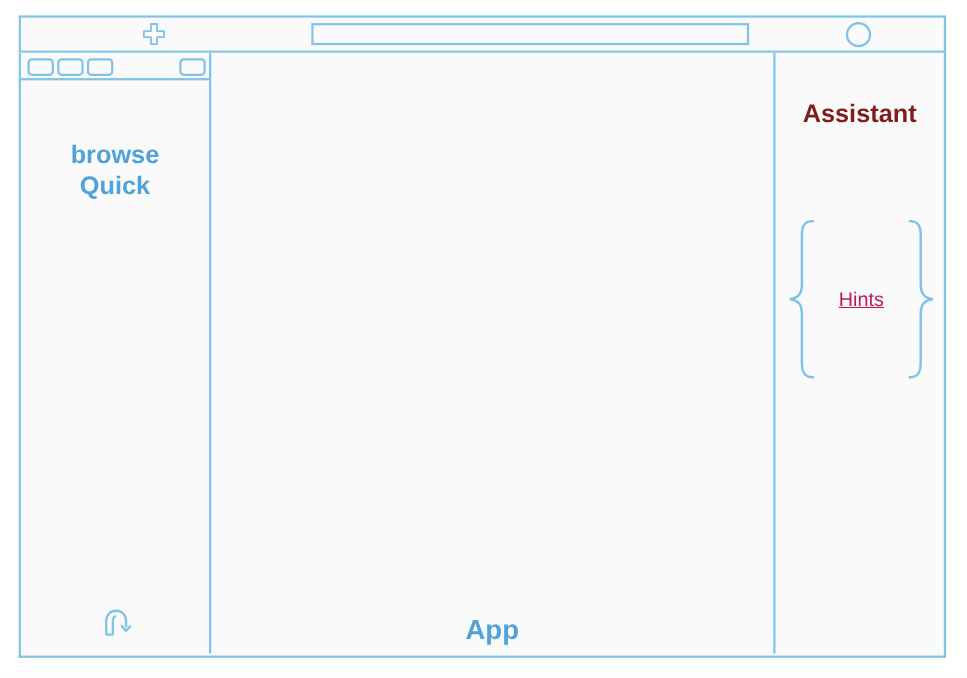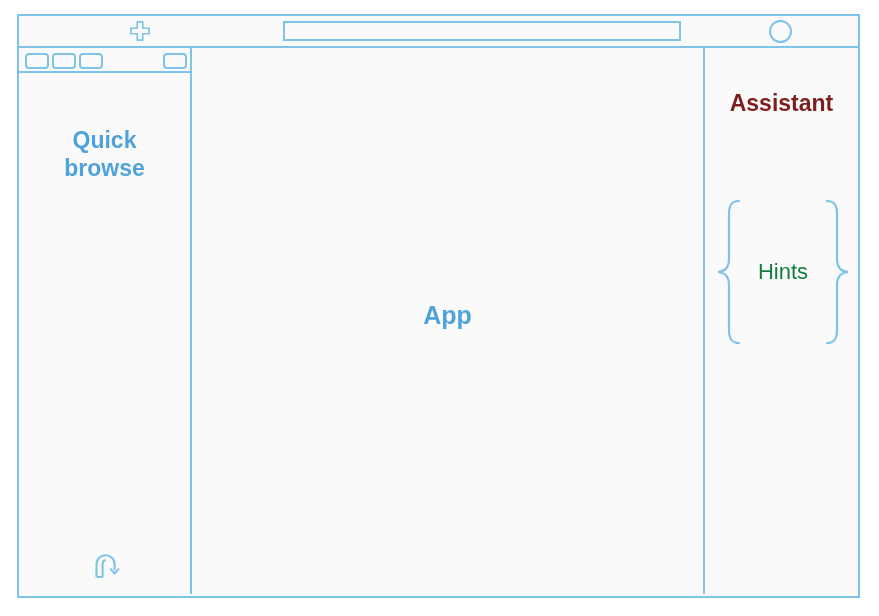--- a/index.html
+++ b/index.html
@@ -168,21 +168,21 @@
   
   .app-panel {
     position: absolute;
     left: 173px;
     top: 0;
     width: 513px;
     height: 546px;
     box-sizing: border-box;
     border-right: 2px solid #7FC3E8;
     display: flex;
-    align-items: center;
+    align-items: flex-end;
     justify-content: center;
   }
 
   .app-label {
     font-size: 25px;
     font-weight: bold;
     color: #4FA3D8;
     position: relative;
     top: -6px;
   }
@@ -227,23 +227,24 @@
 
   .hints-label {
     position: absolute;
     left: 0;
     top: 0;
     width: 140px;
     height: 148px;
     display: flex;
     align-items: center;
     justify-content: center;
-    font-size: 22px;
+    font-size: 18px;
     font-weight: normal;
-    color: #15803d;
+    color: #be185d;
+    text-decoration: underline;
   }
 </style>
 </head>
 <body>
 
 <div id="wireframe">
 
   <div class="header-bar">
 
     <div class="header-addcell">
@@ -275,22 +276,22 @@
         </div>
         <div class="tool-btn t3">
           
         </div>
         <div class="tool-btn t4">
           
         </div>
       </div>
 
       <div class="sidebar-title">
+        <div>browse</div>
         <div>Quick</div>
-        <div>browse</div>
       </div>
 
       <div class="sidebar-footer-icon">
         <svg viewBox="0 0 30 28" width="30" height="28">
           <path d="M5.5 25 L5.5 12.5 C5.5 6.8 9.8 3.2 14.6 3.2 C19.4 3.2 23.6 6.8 23.6 12.5 L23.6 18.2" fill="none" stroke="#7FC3E8" stroke-width="2.1" stroke-linecap="butt"></path>
           <path d="M11.6 25 L11.6 12.5 C11.6 9.6 13.1 8.4 14.6 8.4" fill="none" stroke="#7FC3E8" stroke-width="2.1" stroke-linecap="butt"></path>
           <path d="M5.5 25 L11.6 25" fill="none" stroke="#7FC3E8" stroke-width="2.1"></path>
           <path d="M19.1 16.6 L23.6 21.4 L28.0 16.6" fill="none" stroke="#7FC3E8" stroke-width="2.1" stroke-linecap="butt" stroke-linejoin="miter"></path>
         </svg>
       </div>

